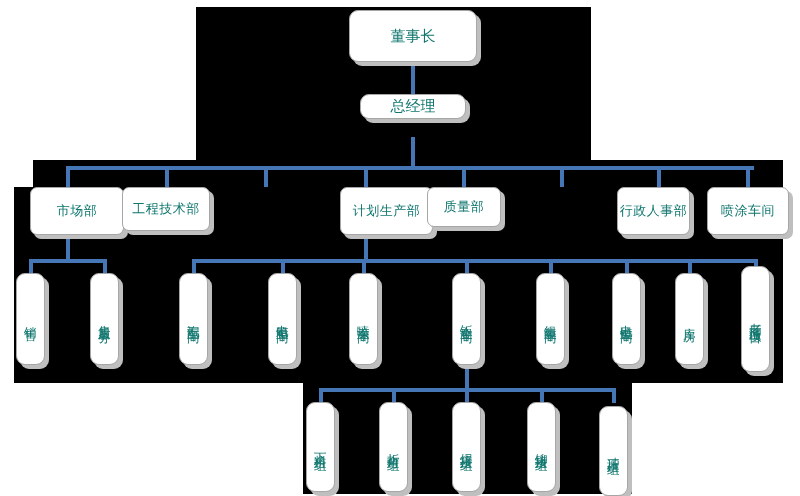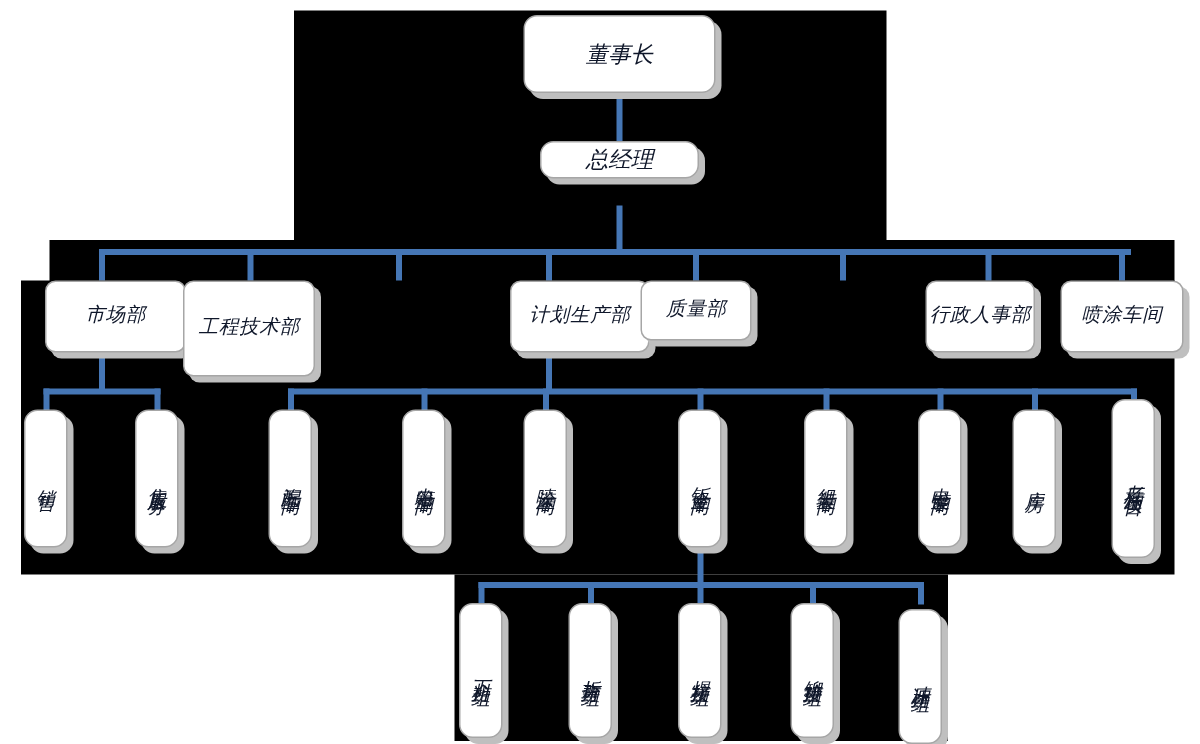--- a/index.html
+++ b/index.html
@@ -21,24 +21,23 @@
   .node{
     position:absolute;
     background:#ffffff;
     border:1px solid #a6a6a6;
     border-radius:7px;
     box-shadow:4px 4px 0 0 #bfbfbf;
     box-sizing:border-box;
     display:flex;
     align-items:center;
     justify-content:center;
-    color:#0f172a;
+    color:#0f766e;
     line-height:1.08;
     text-align:center;
-    font-style:italic;
   }
   .node.h{ font-size:13px; letter-spacing:0.5px; }
   .node.top{ font-size:15px; border-radius:9px; }
   .node.v{
     font-size:12.5px;
     writing-mode:vertical-rl;
     text-orientation:upright;
     letter-spacing:2px;
     border-radius:9px;
     padding:6px 0;
@@ -97,21 +96,21 @@
     <span>董事长</span>
   </div>
 
   <div class="node top" style="left:360px;top:94px;width:106px;height:25px;">
     <span>总经理</span>
   </div>
 
   <div class="node h" style="left:30px;top:187px;width:94px;height:48px;">
     <span>市场部</span>
   </div>
-  <div class="node h" style="left:122px;top:187px;width:88px;height:64px;">
+  <div class="node h" style="left:122px;top:187px;width:88px;height:44px;">
     <span>工程技术部</span>
   </div>
   <div class="node h" style="left:321px;top:187px;width:93px;height:48px;margin-left:19px;">
     <span>计划生产部</span>
   </div>
   <div class="node h" style="left:427px;top:187px;width:74px;height:40px;">
     <span>质量部</span>
   </div>
   <div class="node h" style="left:617px;top:187px;width:73px;height:48px;">
     <span>行政人事部</span>

